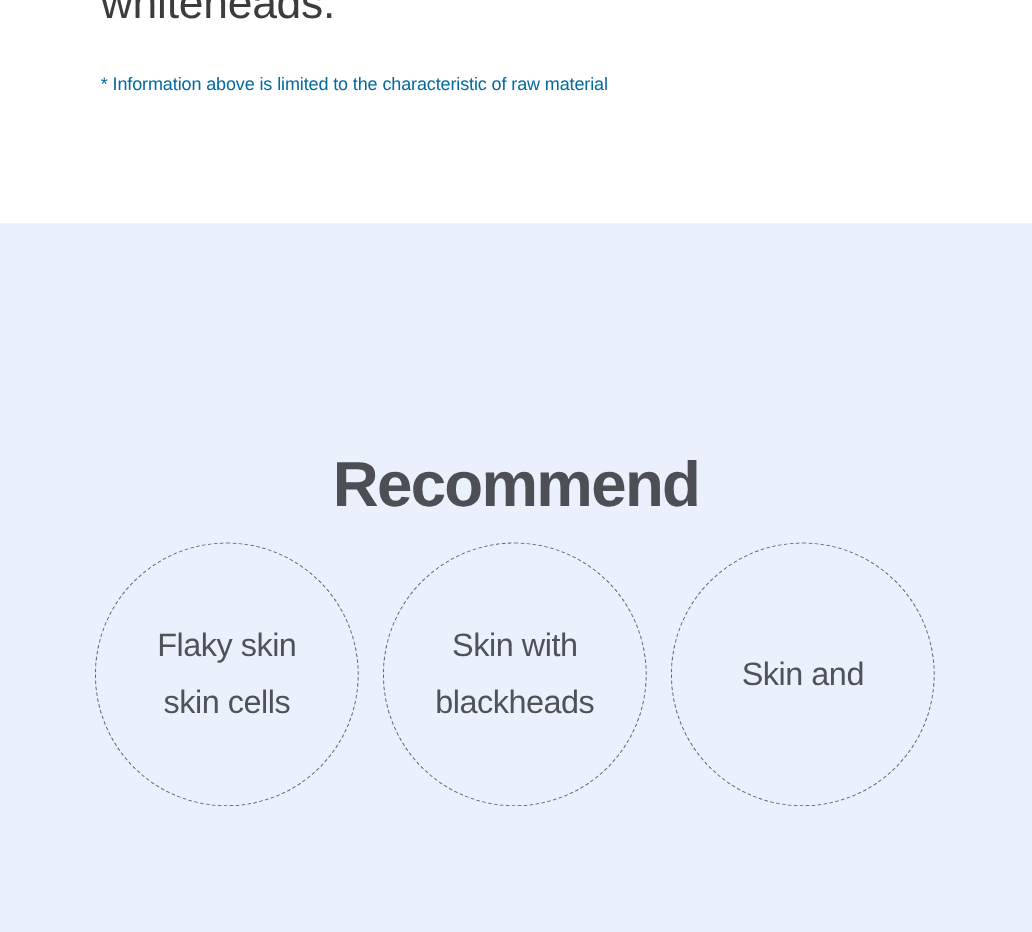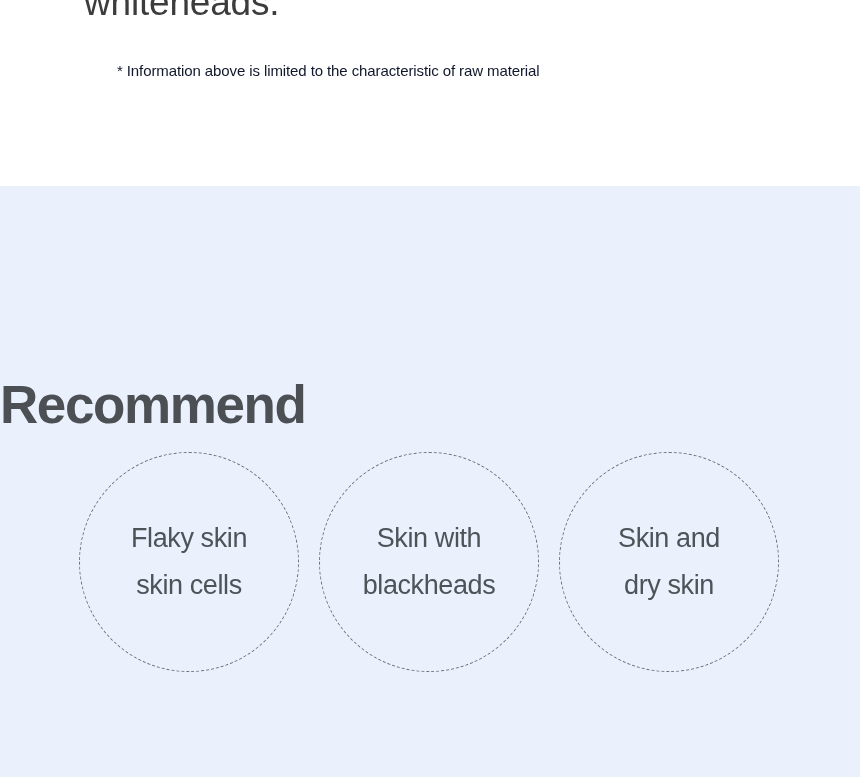--- a/index.html
+++ b/index.html
@@ -43,42 +43,42 @@
     white-space: nowrap;
   }
 
   .intro-note {
     position: absolute;
     left: 80px;
     top: 60px;
     font-size: 15px;
     line-height: 22px;
     font-weight: 400;
-    color: #0f172a;
+    color: #0369a1;
     letter-spacing: -0.1px;
     white-space: nowrap;
-    margin-left: 33px;
   }
 
   
   .recommend-section {
     position: absolute;
     left: 0;
     top: 186px;
     width: 860px;
     height: 591px;
     background: #eaf1fd;
     overflow: hidden;
   }
 
   .recommend-title {
     position: absolute;
     left: 0;
     top: 144px;
     width: 860px;
+    text-align: center;
     font-size: 53px;
     line-height: 62px;
     font-weight: 700;
     color: #4c5055;
     letter-spacing: -1.4px;
   }
 
   .circle-row {
     position: absolute;
     left: 0;
@@ -145,20 +145,19 @@
       <div class="circle circle-2">
         <div class="circle-text">
           <span class="line">Skin with</span>
           <span class="line">blackheads</span>
         </div>
       </div>
 
       <div class="circle circle-3">
         <div class="circle-text">
           <span class="line">Skin and</span>
-          <span class="line">dry skin</span>
         </div>
       </div>
 
     </div>
   </section>
 
 </div>
 
 </body></html>

